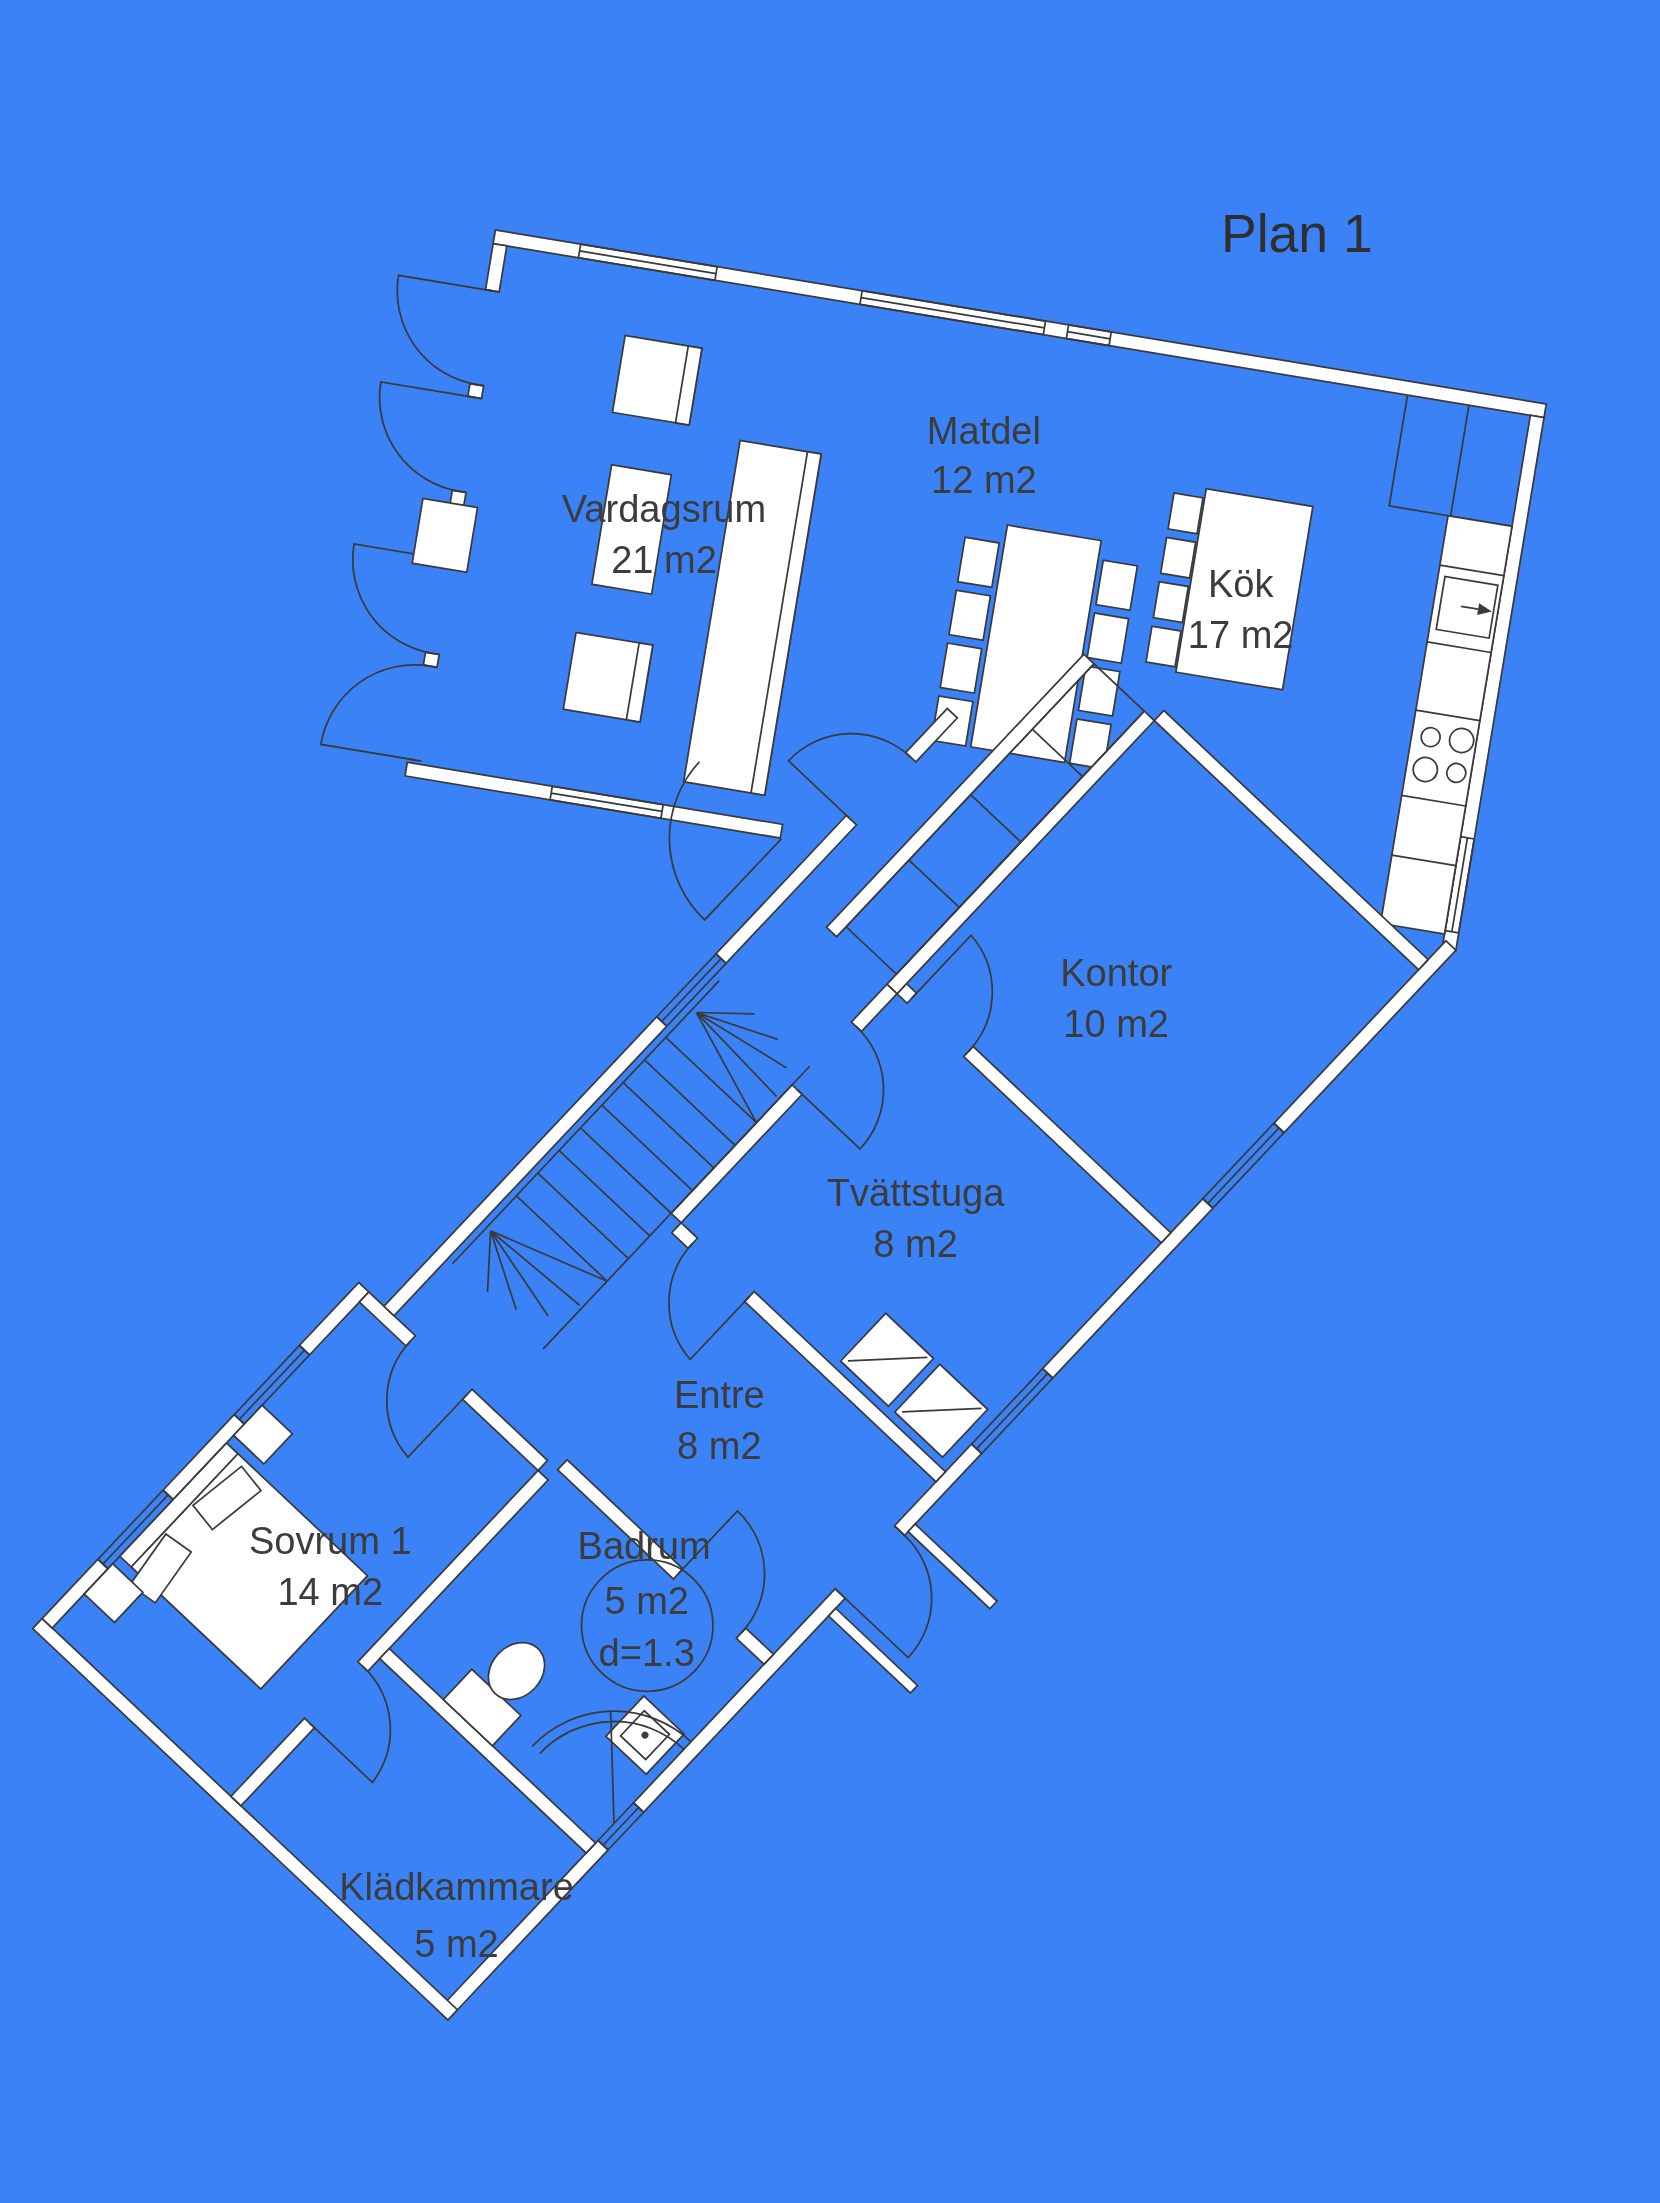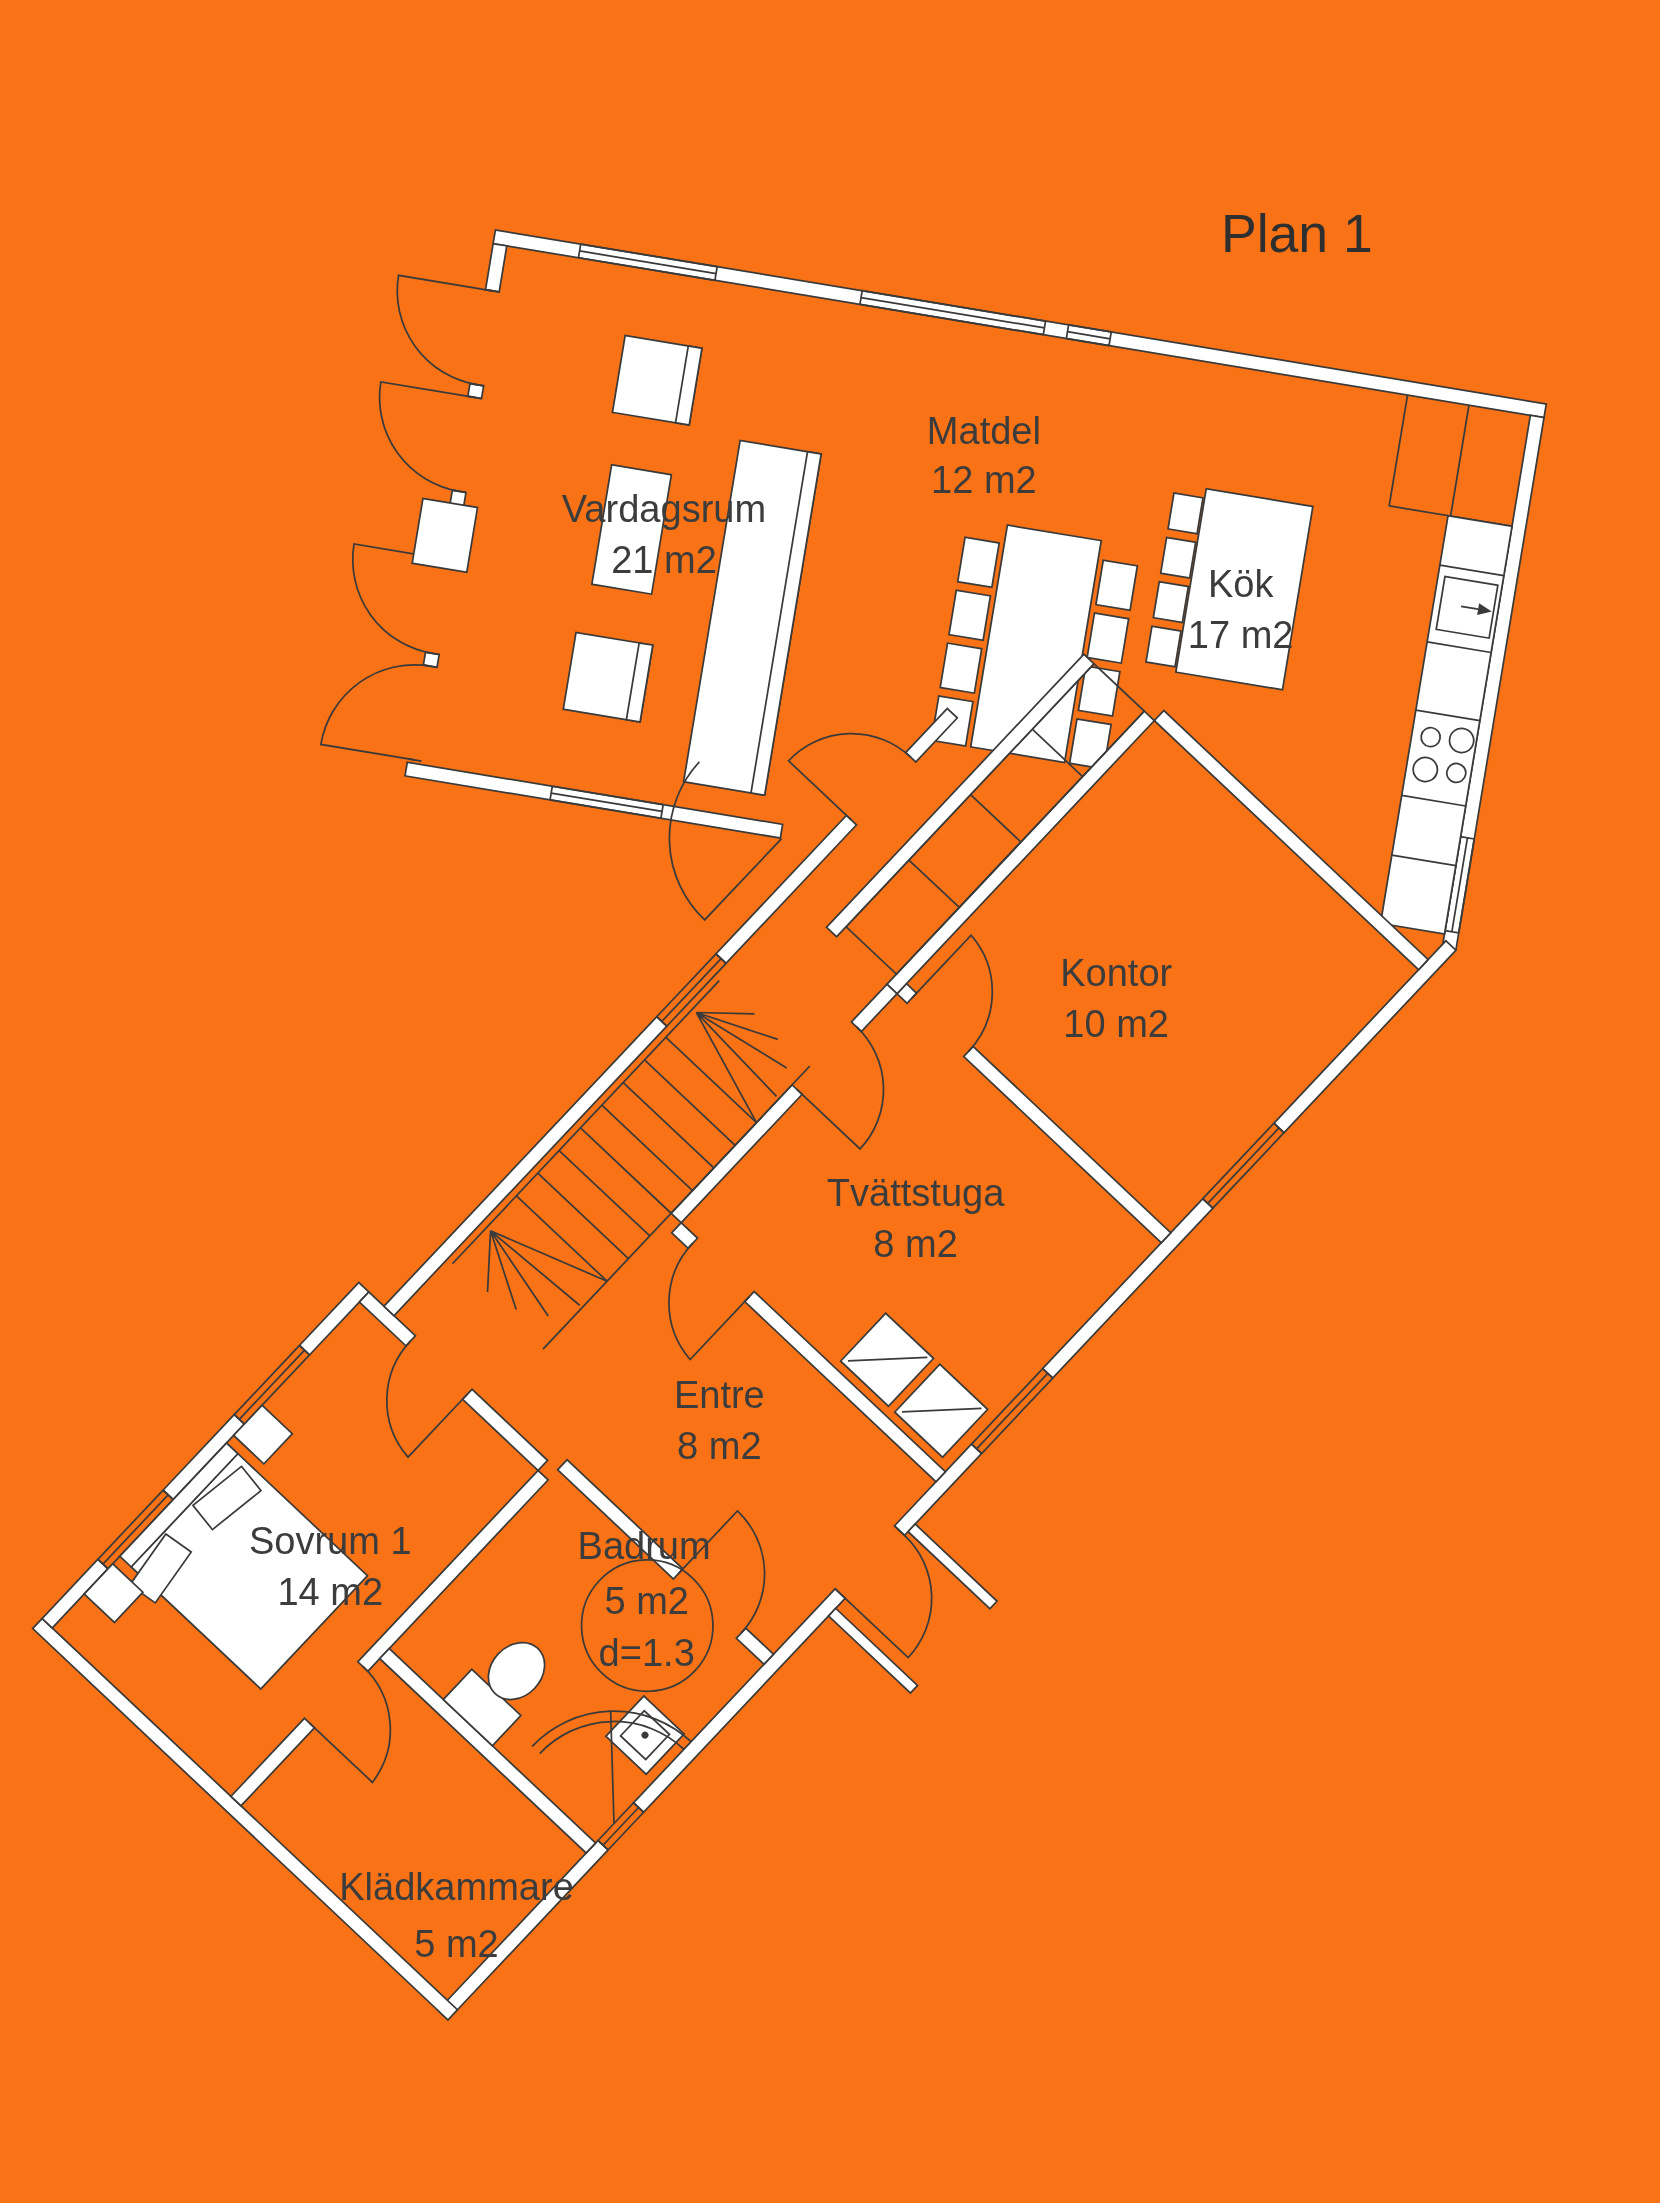--- a/index.html
+++ b/index.html
@@ -1,16 +1,16 @@
 <!DOCTYPE html>
 <html style="font-size:14px"><head>
 <meta charset="utf-8">
 <style>
   html,body{margin:0;padding:0;background:#fff;}
-  .canvas{position:relative;width:1660px;height:2203px;background:#f97316;overflow:hidden;
+  .canvas{position:relative;width:1660px;height:2203px;background:#3b82f6;overflow:hidden;
           font-family:"Liberation Sans", sans-serif;}
   svg{display:block;}
   .w   {fill:#ffffff;stroke:#3a3a3a;stroke-width:2;}
   .ln  {fill:none;stroke:#3a3a3a;stroke-width:2;}
   .lbl {font-family:"Liberation Sans", sans-serif;font-size:44px;fill:#3c3c3c;text-anchor:middle;}
   .title{font-family:"Liberation Sans", sans-serif;font-size:62px;fill:#2f2f2f;text-anchor:middle;}
 </style>
 </head>
 <body>
 

